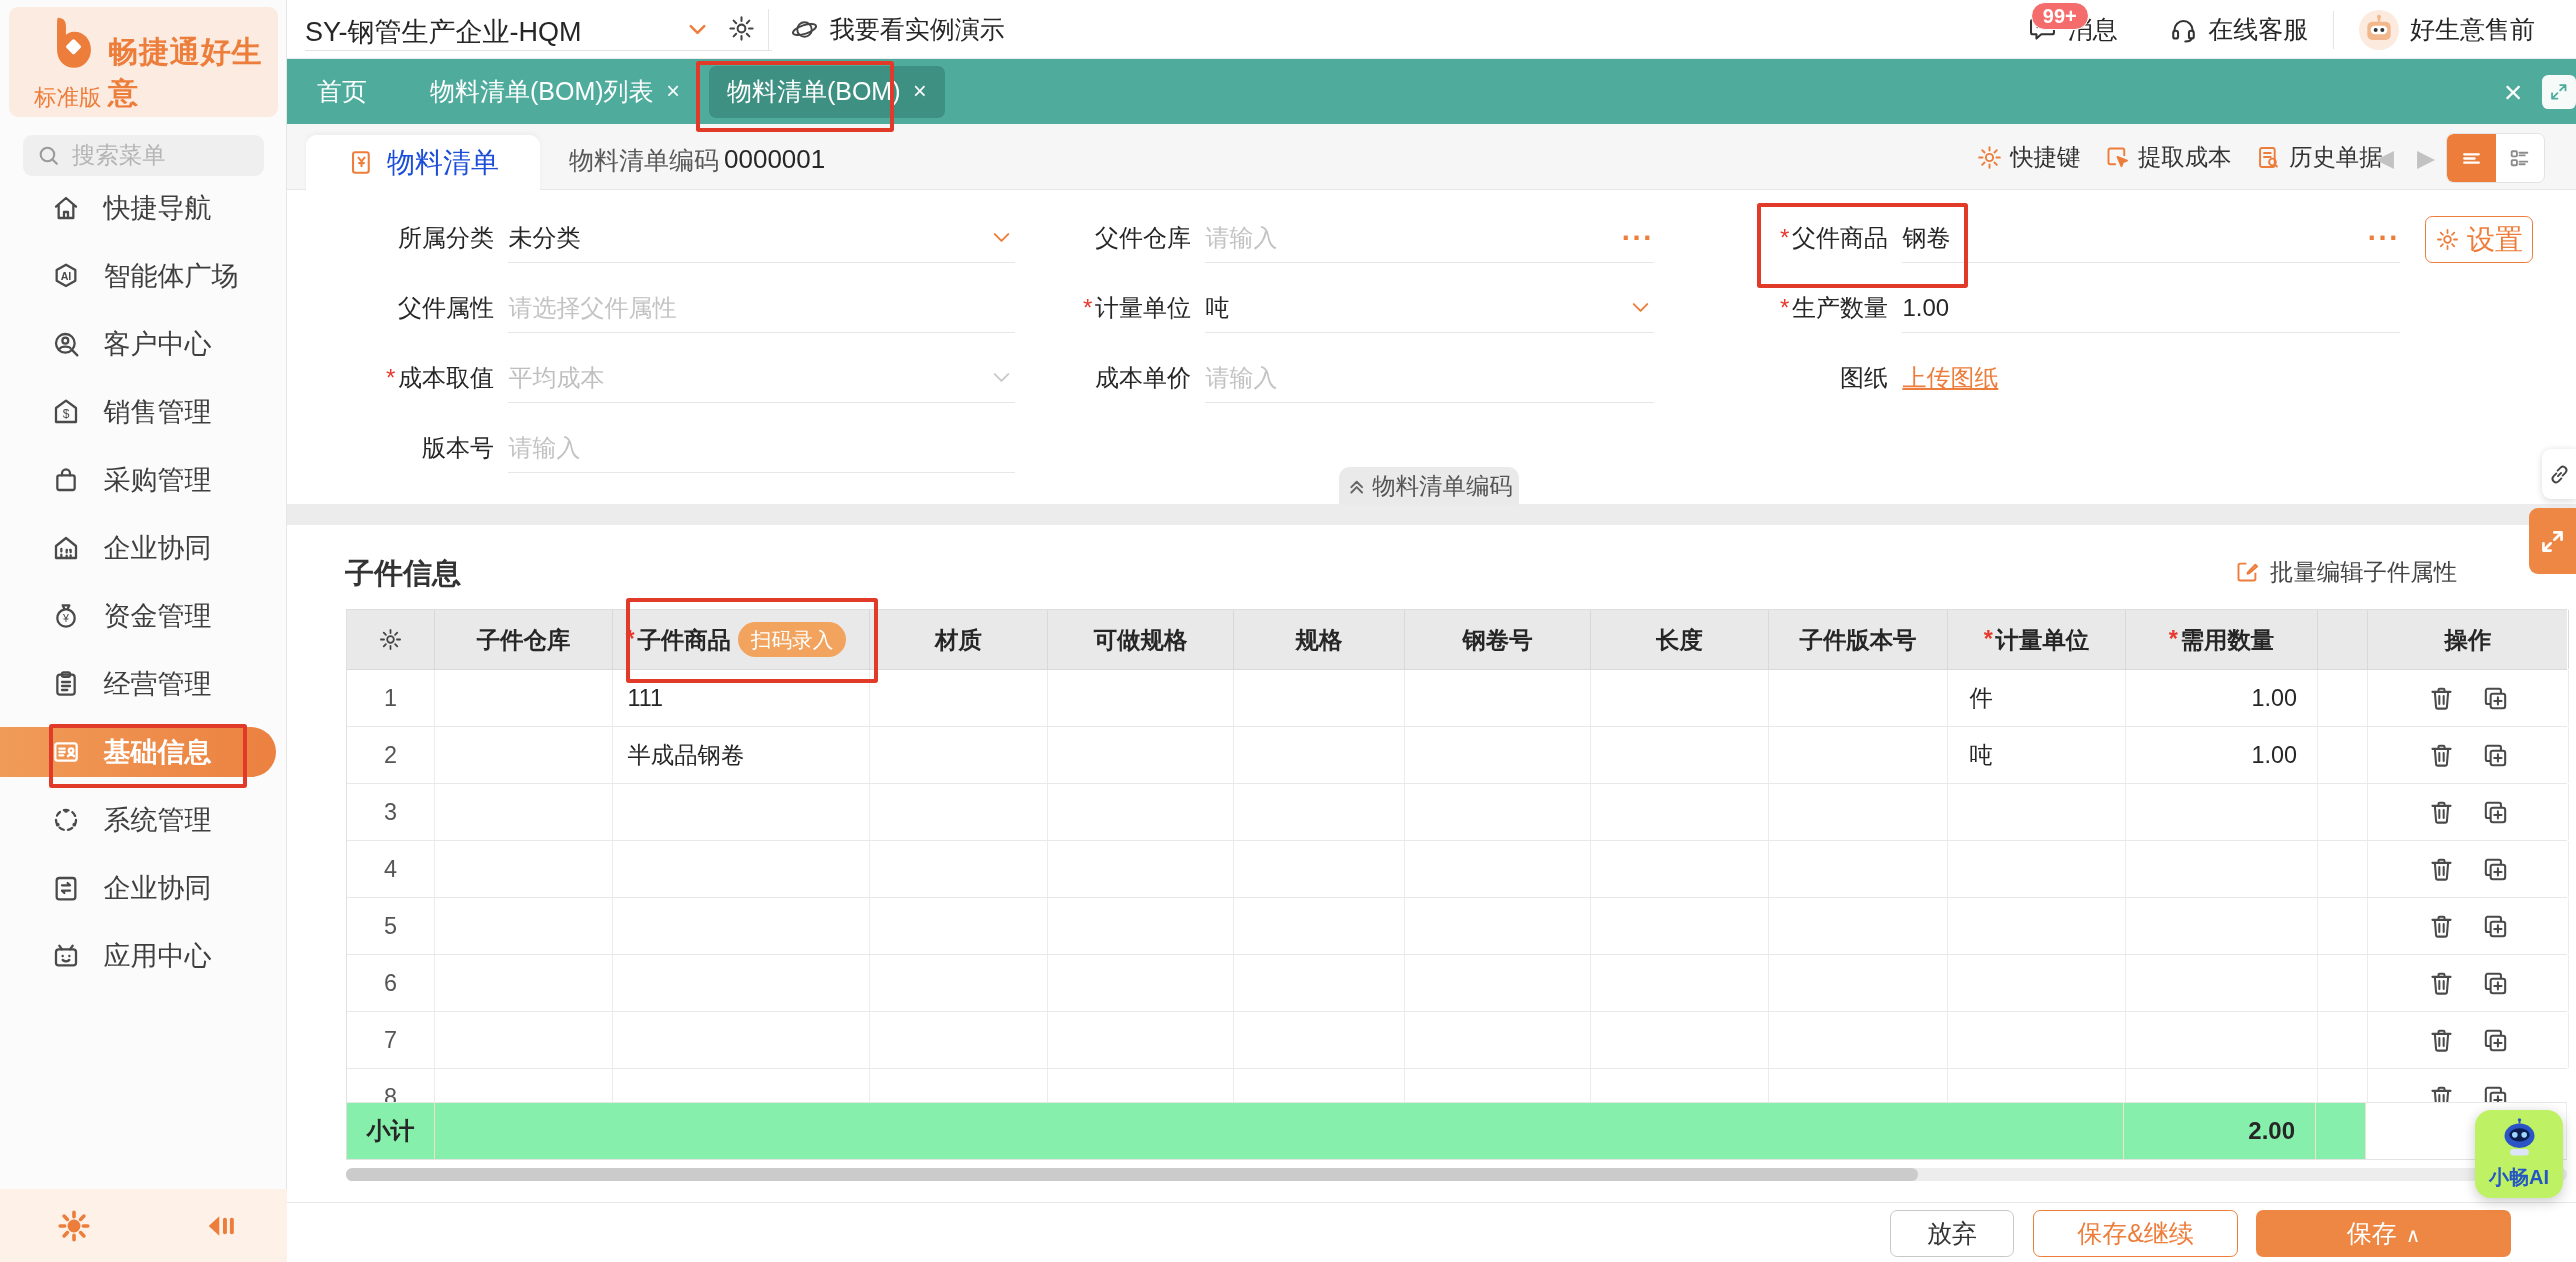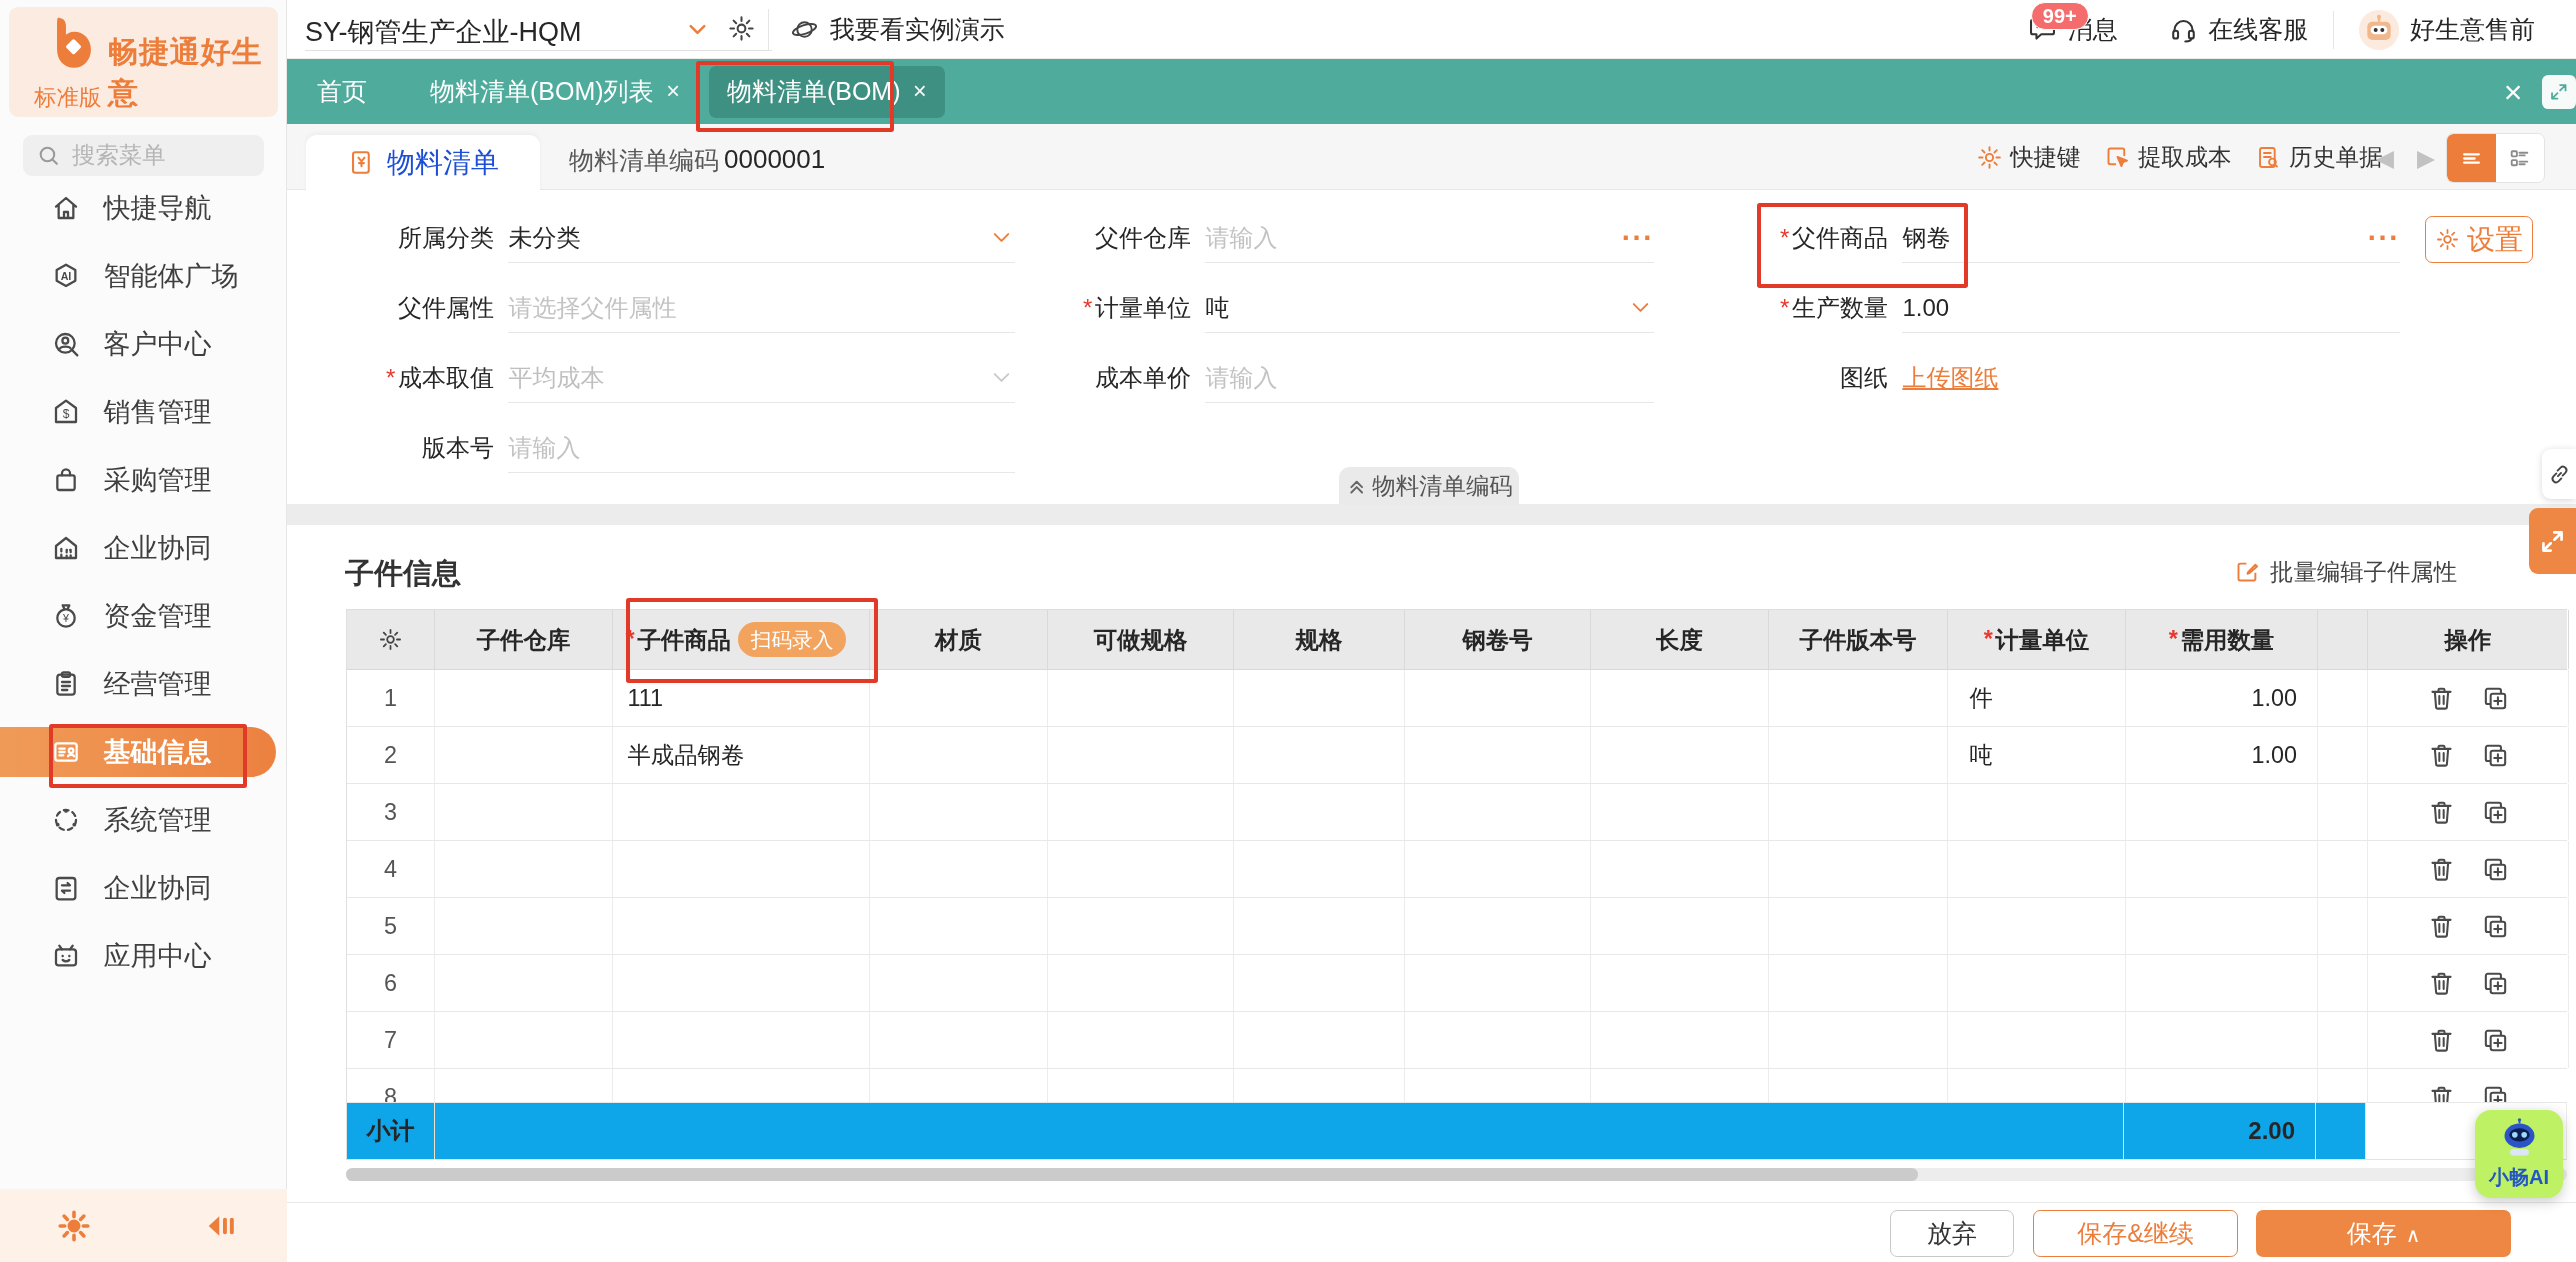--- a/index.html
+++ b/index.html
@@ -114,21 +114,21 @@
   .td.center{justify-content:center;color:#555}
   .td.left{padding-left:14.4px}
   .td.unit{padding-left:21.6px}
   .td.num{justify-content:flex-end;padding-right:20px}
   .td.ops{justify-content:center;gap:25px}
   .act{width:29px;height:29px;color:#4a4a4a;cursor:pointer}
   .act svg{width:29px;height:29px}
   .row.partial{height:34px;overflow:hidden}
   .row.partial .td{height:57px}
   .subtotal-row{display:flex;height:56px;font-weight:bold;border-bottom:0.9px solid #e3e3e3}
-  .st{background:#0ea5e9;display:flex;align-items:center;font-size:24px;border-right:0.9px solid #eee3c8;box-sizing:border-box;flex:none}
+  .st{background:#86efac;display:flex;align-items:center;font-size:24px;border-right:0.9px solid #eee3c8;box-sizing:border-box;flex:none}
   .st.center{justify-content:center}
   .st.num{justify-content:flex-end;padding-right:20px}
   .st.white{background:#fff;border-right:0.9px solid #ececec}
   .hscroll{position:absolute;left:346px;top:1168px;width:2221px;height:12.6px;background:#ededed;border-radius:6.3px}
   .hthumb{width:1572px;height:12.6px;background:#cbcbcb;border-radius:6.3px;cursor:grab}
 
   
   .footer{position:absolute;left:287px;top:1202px;width:2289px;height:61px;background:#fff;border-top:0.9px solid #e8e8e8;box-sizing:border-box}
   .btn{position:absolute;top:7.2px;height:47px;border-radius:7.2px;display:flex;align-items:center;justify-content:center;font-size:25px;cursor:pointer;box-sizing:border-box}
   .btn-discard{left:1603px;width:124px;background:#fff;border:0.9px solid #c8c8c8;color:#333}

